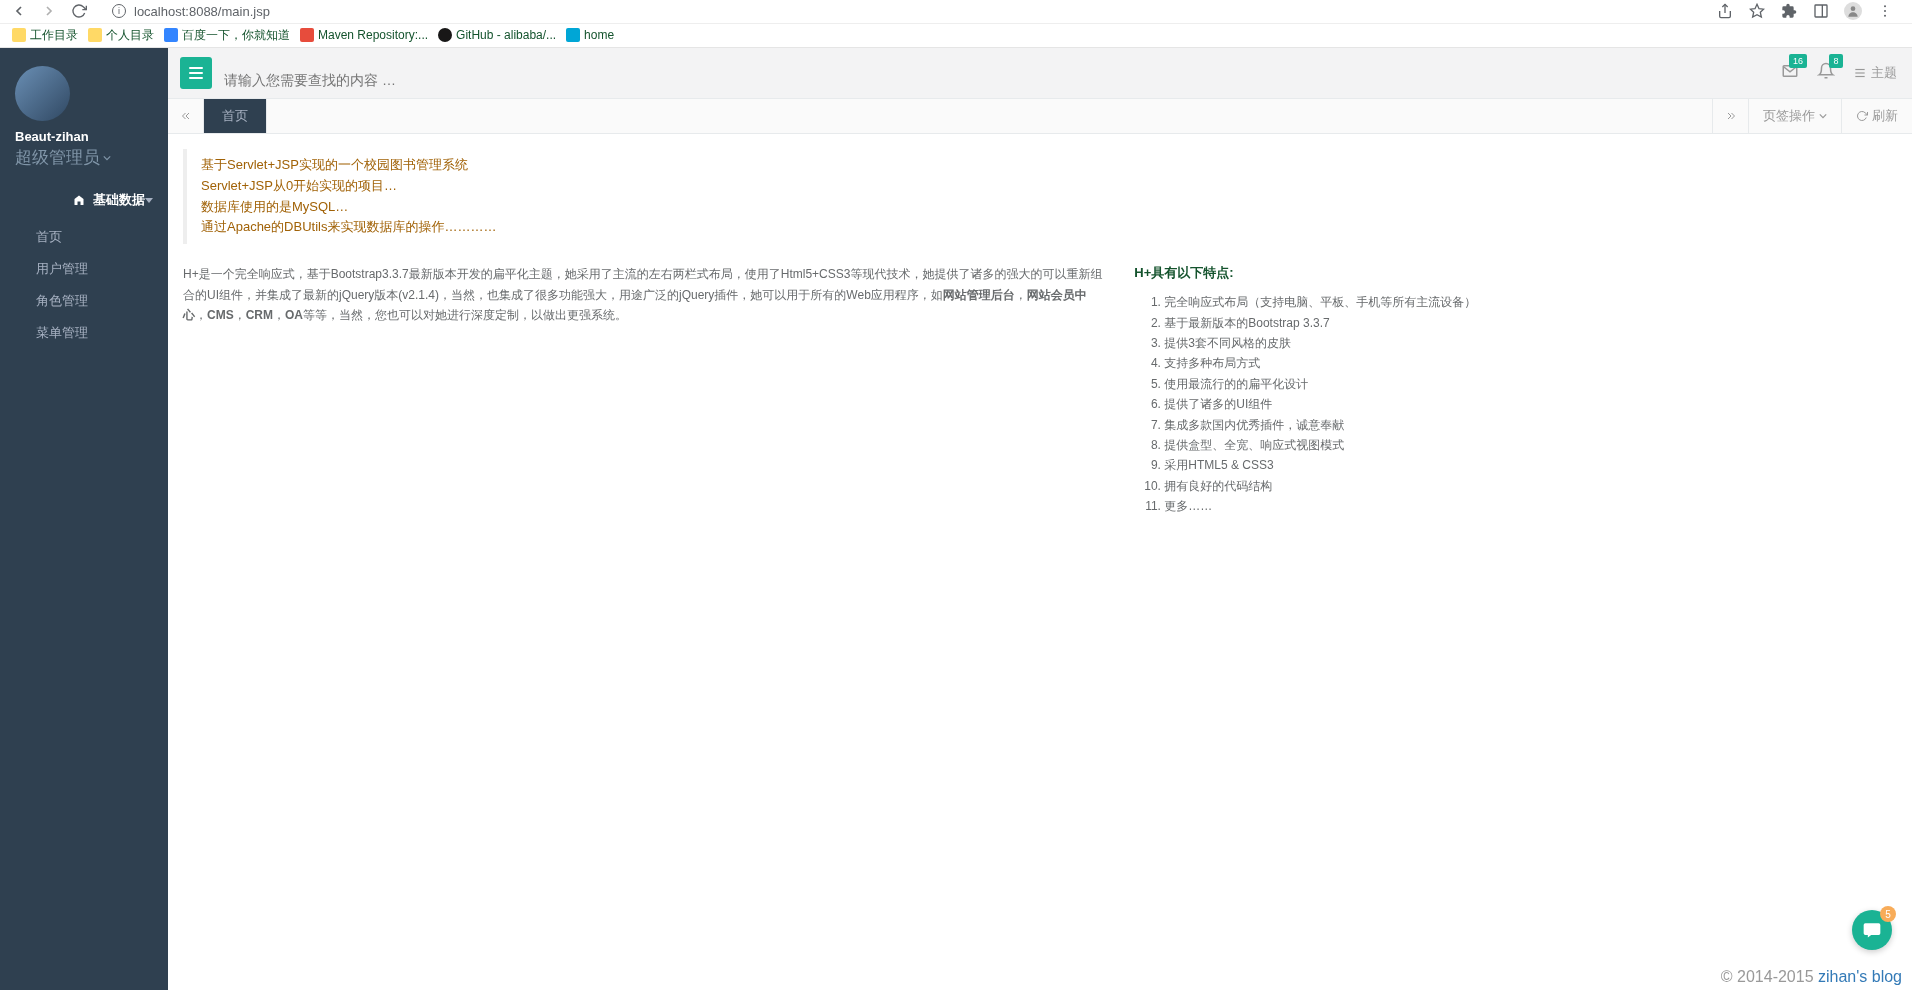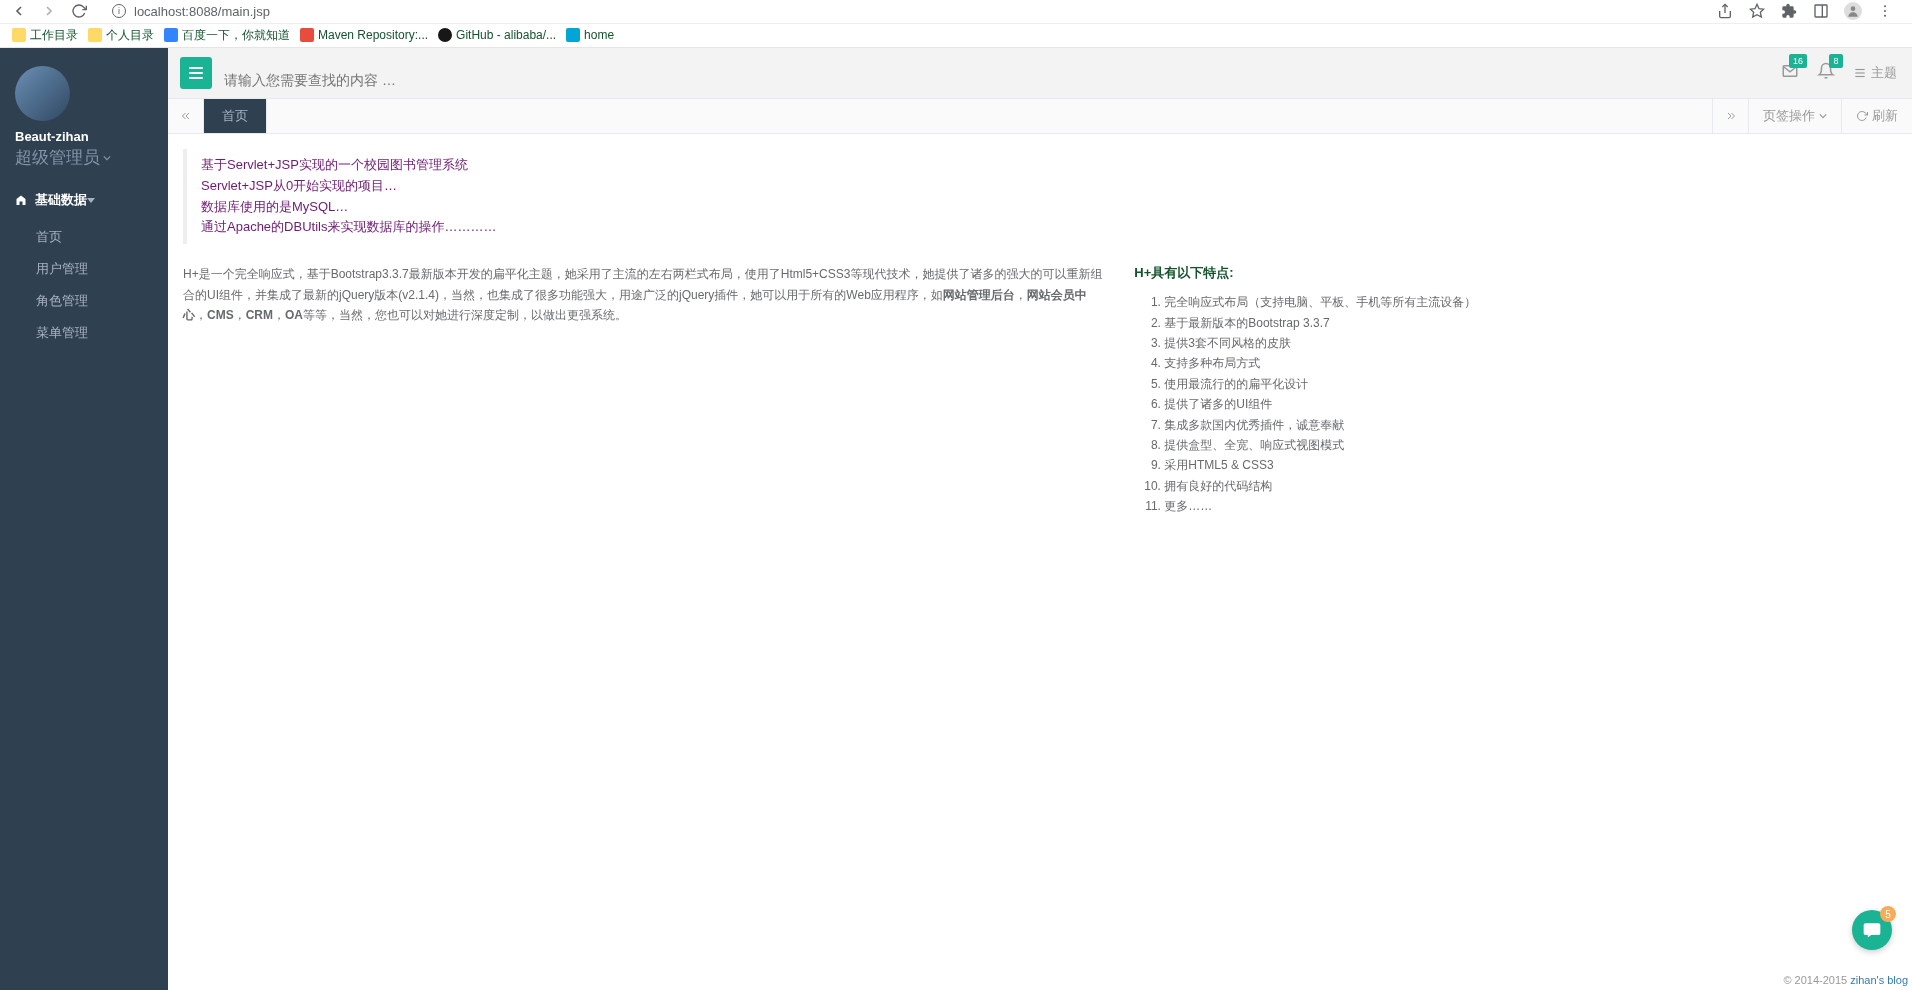--- a/index.html
+++ b/index.html
@@ -23,21 +23,21 @@
     .bookmark-icon.home { background: #00a6d6; border-radius: 2px; }
 
     .app-wrapper { display: flex; height: calc(100vh - 48px); background: #f3f3f4; }
 
     .sidebar { width: 168px; background: #2f4050; color: #a7b1c2; flex-shrink: 0; }
     .sidebar-profile { padding: 18px 15px 10px 15px; }
     .sidebar-avatar { width: 55px; height: 55px; border-radius: 50%; background: linear-gradient(135deg, #6a8fb5 0%, #304862 100%); margin-bottom: 8px; }
     .sidebar-username { color: #fff; font-weight: 600; font-size: 13px; margin-bottom: 2px; }
     .sidebar-role { color: #8095a8; font-size: 17px; cursor: pointer; display: flex; align-items: center; gap: 3px; }
 
-    .nav-group-title { display: flex; align-items: center; justify-content: flex-start; padding: 12px 15px; color: #fff; font-weight: 600; cursor: pointer; }
+    .nav-group-title { display: flex; align-items: center; justify-content: flex-end; padding: 12px 15px; color: #fff; font-weight: 600; cursor: pointer; }
     .nav-group-title-left { display: flex; align-items: center; gap: 8px; }
     .nav-home-icon { width: 12px; height: 12px; }
     .nav-caret { width: 0; height: 0; border-left: 4px solid transparent; border-right: 4px solid transparent; border-top: 5px solid #a7b1c2; }
 
     .nav-sub-items { }
     .nav-sub-item { padding: 7px 15px 7px 36px; color: #a7b1c2; cursor: pointer; font-size: 13px; }
 
     .main-area { flex: 1; display: flex; flex-direction: column; min-width: 0; }
 
     .topbar { height: 50px; background: #f3f3f4; display: flex; align-items: center; padding: 0 15px 0 12px; gap: 12px; }
@@ -55,41 +55,41 @@
     .tabs-scroll-btn { width: 36px; display: flex; align-items: center; justify-content: center; border-right: 1px solid #e7eaec; color: #999; cursor: pointer; }
     .tabs-scroll-btn.right { border-right: none; border-left: 1px solid #e7eaec; }
     .tab-item { padding: 0 18px; display: flex; align-items: center; color: #999; cursor: pointer; border-right: 1px solid #e7eaec; font-size: 13px; }
     .tab-item.active { background: #2f4050; color: #a7b1c2; }
     .tabs-spacer { flex: 1; }
     .tabs-action { padding: 0 14px; display: flex; align-items: center; gap: 4px; cursor: pointer; color: #999; border-left: 1px solid #e7eaec; font-size: 13px; }
 
     .content-panel { flex: 1; background: #fff; padding: 15px 10px 0 15px; overflow: auto; position: relative; }
 
     .intro-block { border-left: 4px solid #eee; padding: 6px 0 6px 14px; margin-bottom: 20px; }
-    .intro-line { color: #701a75; font-size: 13px; line-height: 1.6; }
+    .intro-line { color: #a16207; font-size: 13px; line-height: 1.6; }
 
     .columns { display: flex; gap: 30px; }
     .col-left { width: 310px; flex-shrink: 0; }
     .col-mid { flex: 1.2; min-width: 0; }
     .col-right { flex: 1; min-width: 0; }
 
     .hello-heading { font-size: 26px; color: #676a6c; font-weight: 300; }
 
     .section-heading { font-size: 22px; color: #676a6c; font-weight: 300; margin-bottom: 12px; }
     .section-desc { font-size: 12px; color: #676a6c; line-height: 1.7; }
     .section-desc b { font-weight: 600; }
 
     .features-heading { font-size: 13px; font-weight: 600; color: #14532d; margin-bottom: 10px; }
     .features-list { list-style: decimal; padding-left: 30px; }
     .features-list li { font-size: 12px; line-height: 1.7; color: #676a6c; }
 
     .chat-bubble { position: fixed; right: 20px; bottom: 40px; width: 40px; height: 40px; background: #1ab394; border-radius: 50%; display: flex; align-items: center; justify-content: center; cursor: pointer; box-shadow: 0 2px 6px rgba(0,0,0,.2); }
     .chat-badge { position: absolute; top: -4px; right: -4px; background: #f8ac59; color: #fff; font-size: 10px; width: 16px; height: 16px; border-radius: 50%; display: flex; align-items: center; justify-content: center; }
 
-    .footer { position: absolute; bottom: 4px; right: 4px; font-size: 11px; color: #999; }
+    .footer { position: absolute; bottom: 4px; right: 10px; font-size: 16px; color: #999; }
     .footer a { color: #337ab7; text-decoration: none; }
 
   </style>
 </head>
 <body>
 
 <div class="browser-chrome">
   <div class="browser-address">
     <div class="browser-nav-btn">
       <svg width="16" height="16" viewBox="0 0 24 24" fill="none" stroke="currentColor" stroke-width="2.5">

